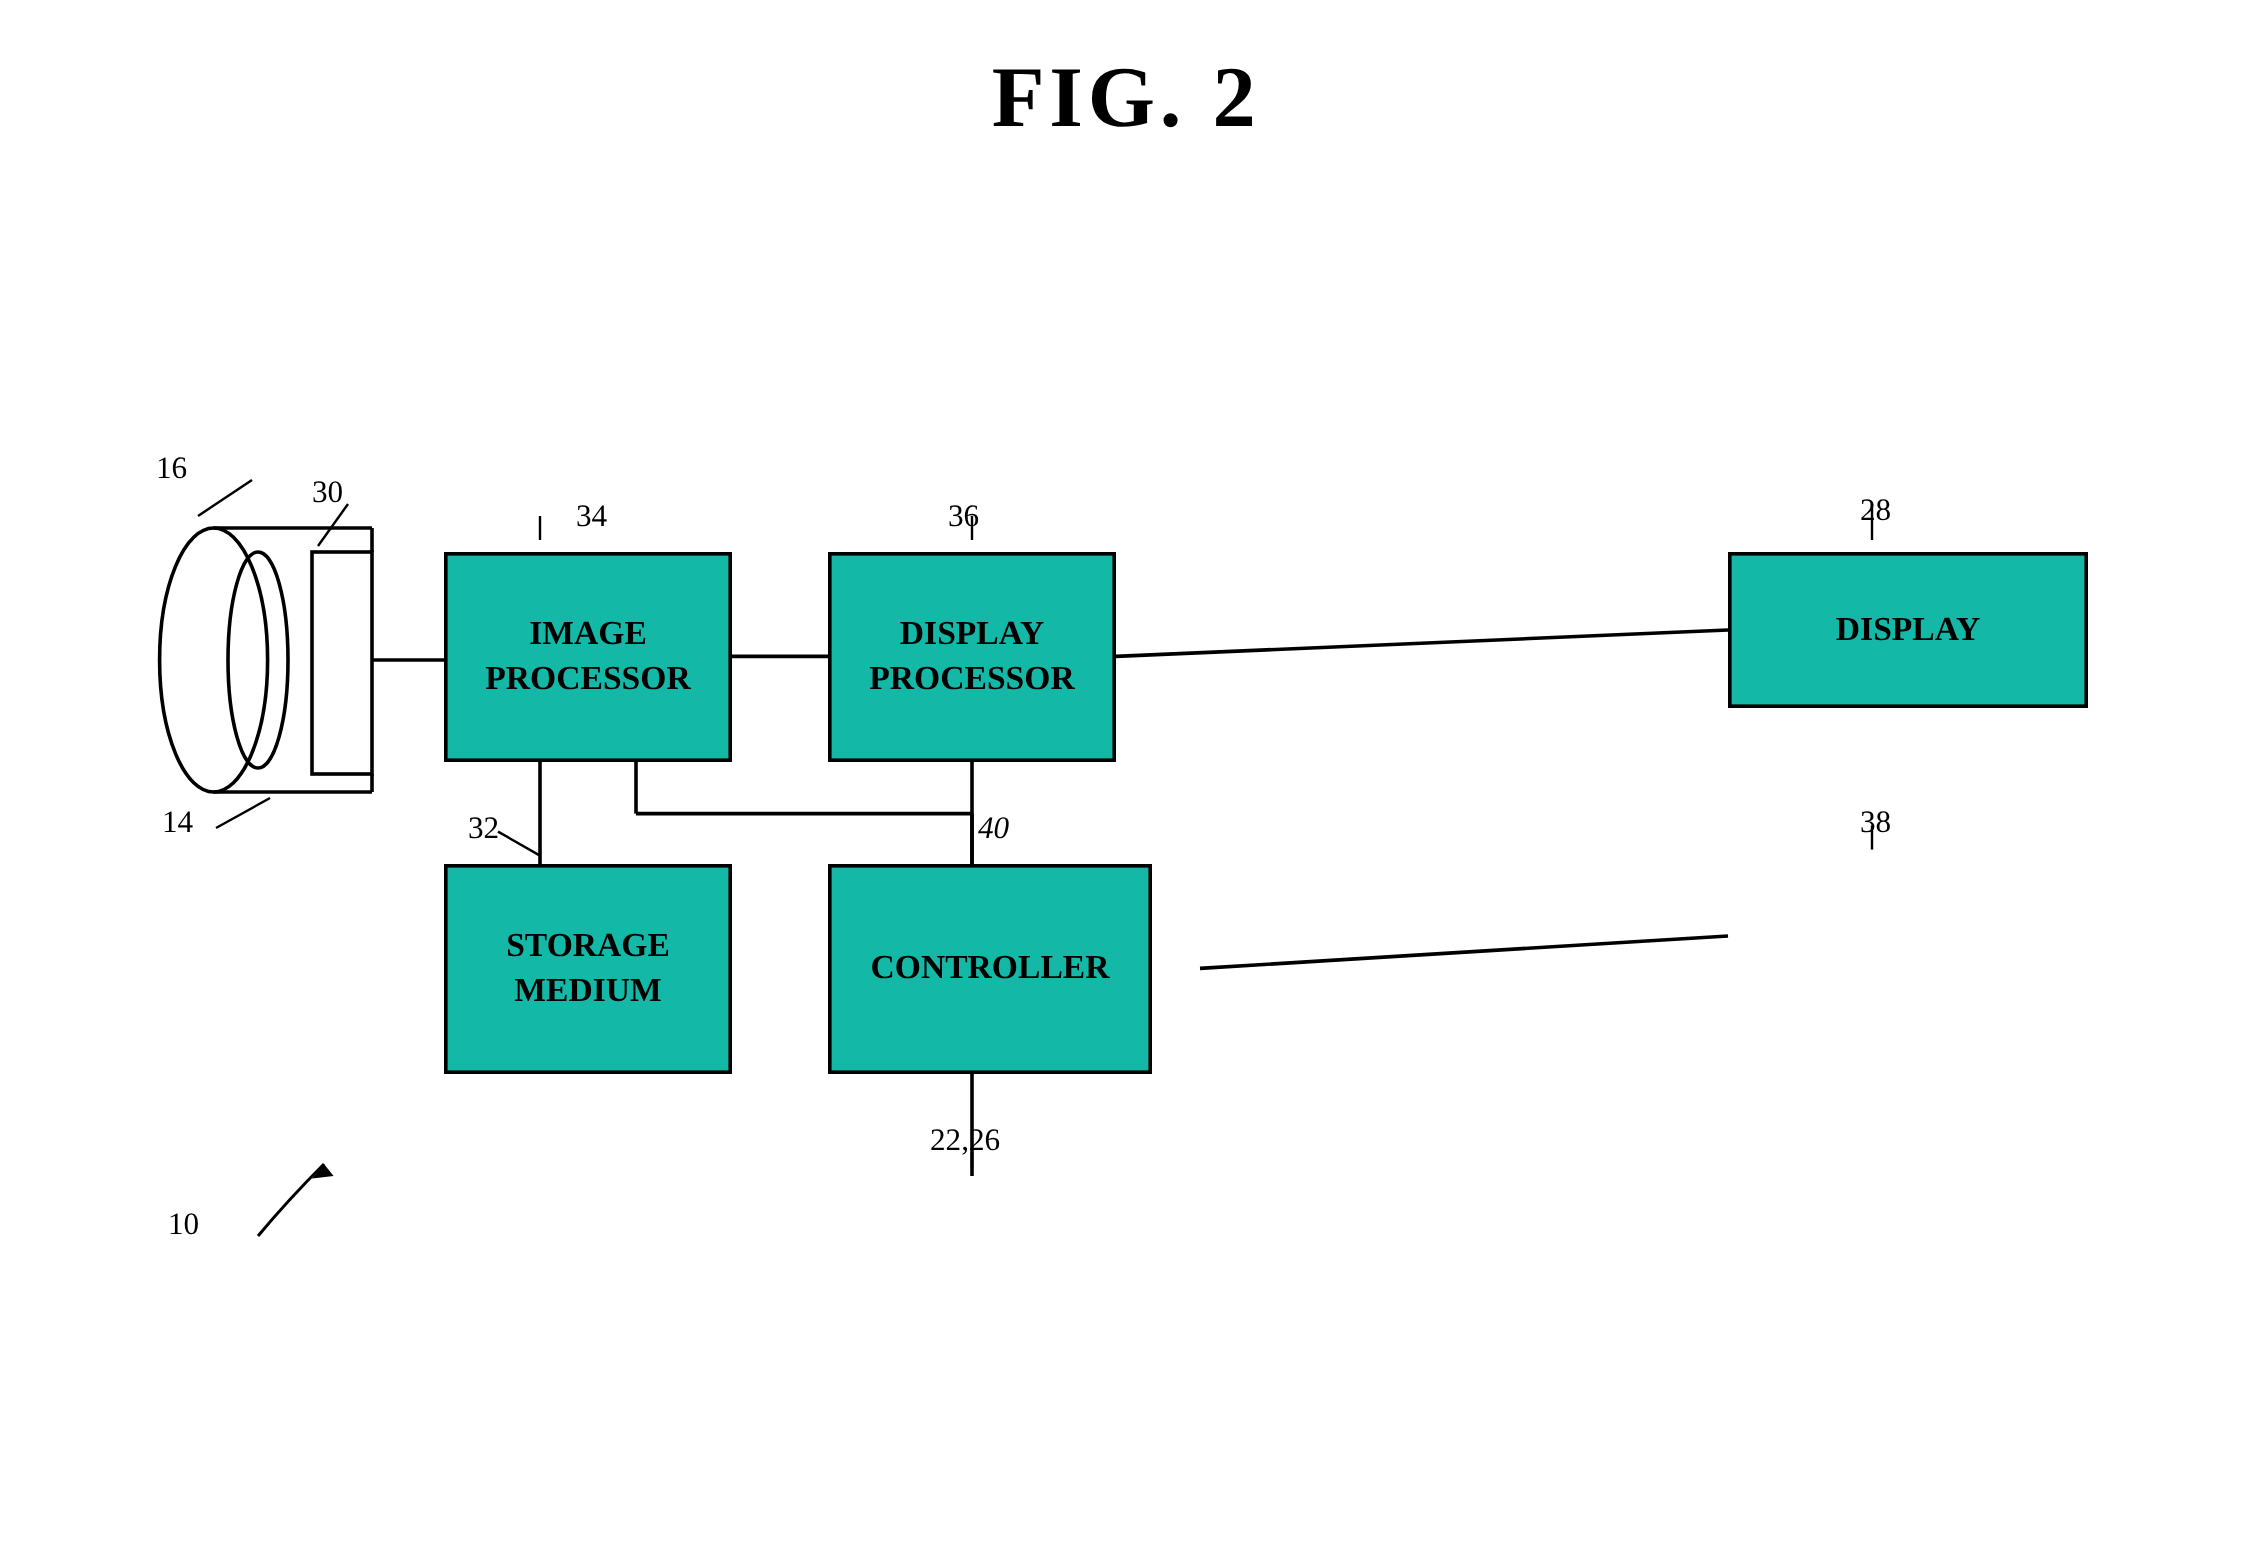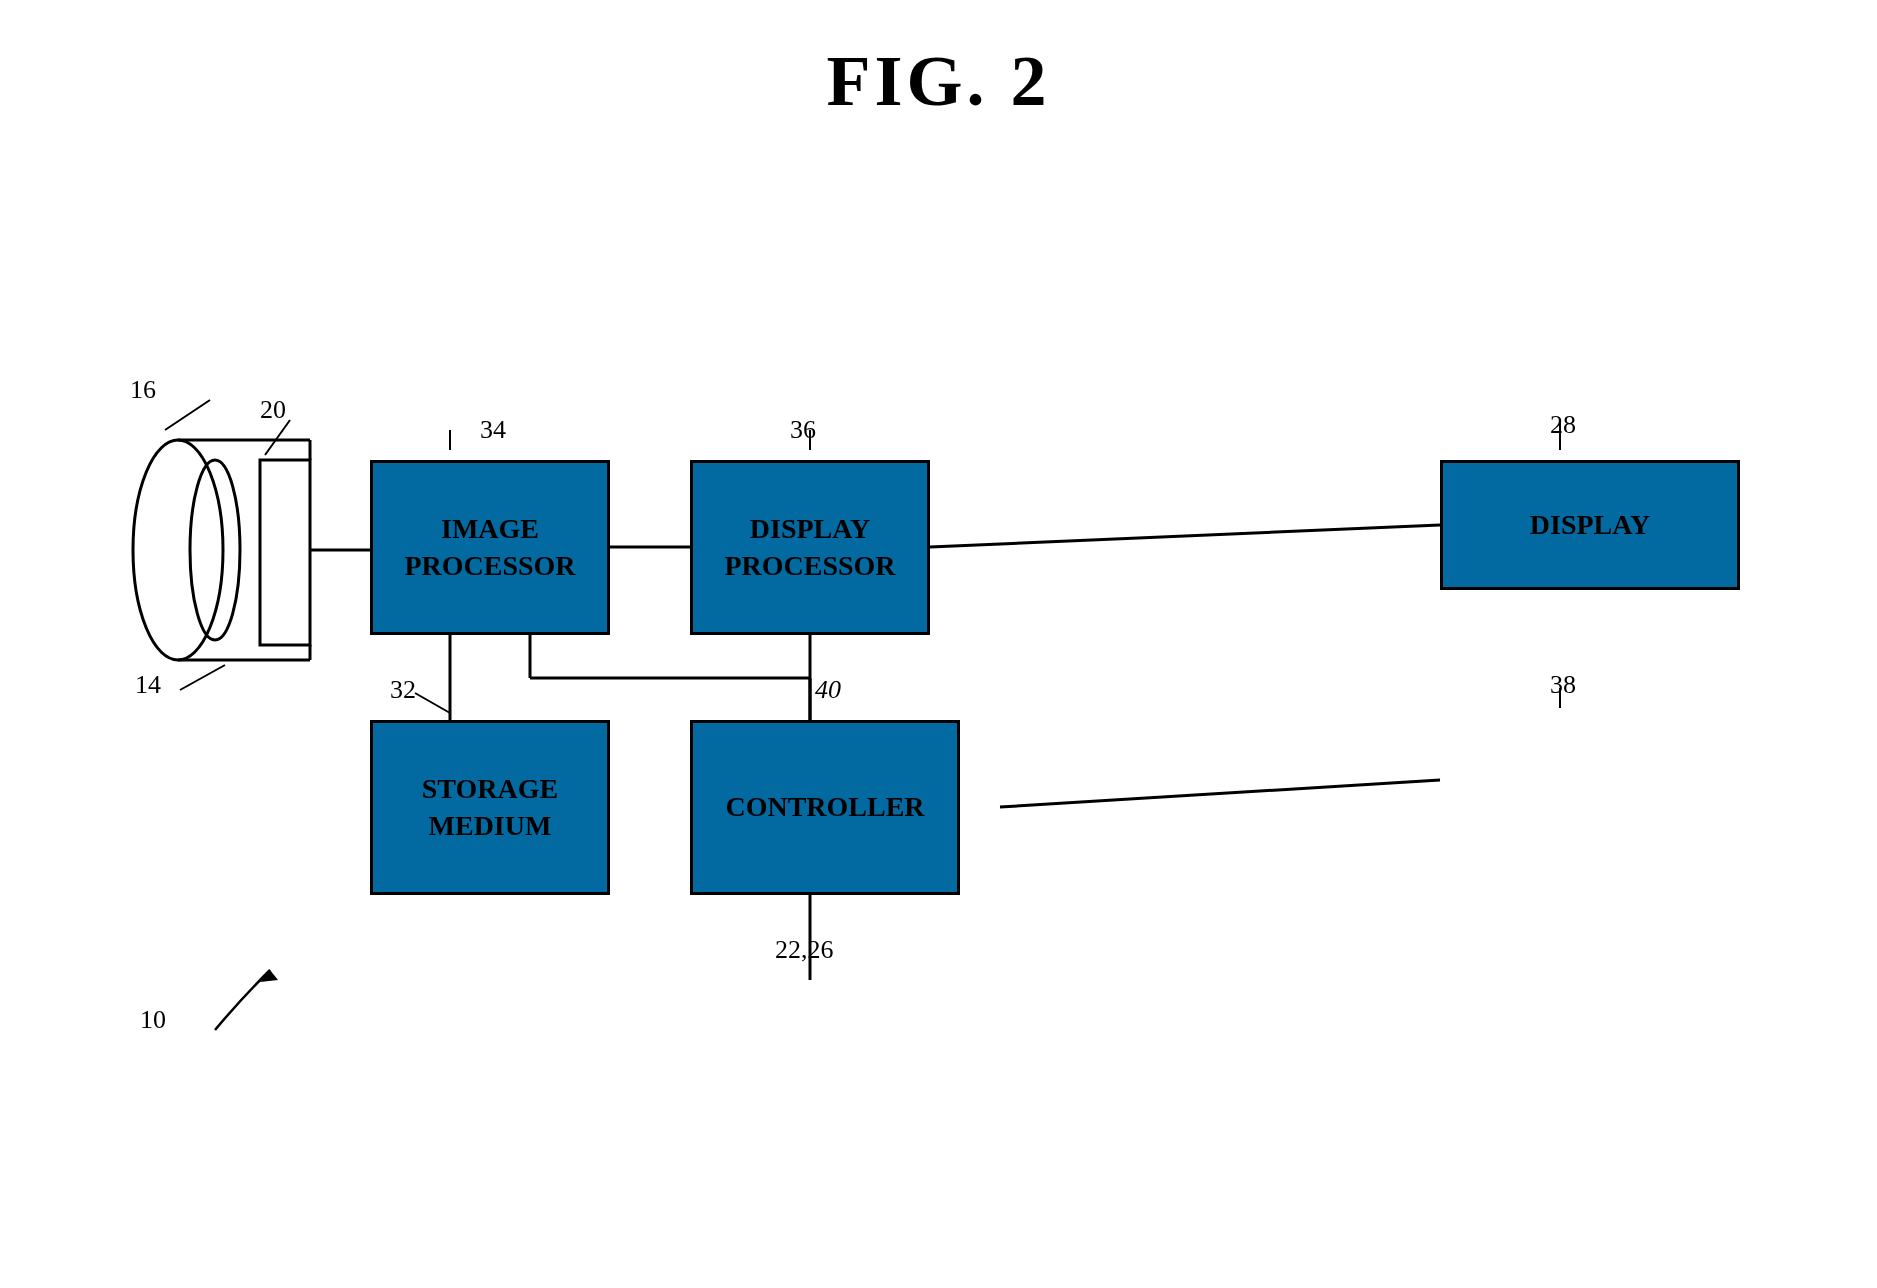--- a/index.html
+++ b/index.html
@@ -32,21 +32,21 @@
     .box {
       position: absolute;
       border: 3px solid #000;
       display: flex;
       align-items: center;
       justify-content: center;
       text-align: center;
       font-size: 28px;
       font-weight: bold;
       line-height: 1.3;
-      background: #0369a1;
+      background: #14b8a6;
     }
 
     
     .ref-label {
       position: absolute;
       font-size: 26px;
       font-weight: normal;
     }
 
     
@@ -150,17 +150,17 @@
   <div class="box" style="left:630px; top:560px; width:270px; height:175px;">
     <span>CONTROLLER</span>
   </div>
   <span class="ref-label" style="left:755px; top:515px;font-style:italic;">40</span>
 
   <span class="ref-label" style="left:1490px; top:510px;">38</span>
 
   <span class="ref-label" style="left:715px; top:775px;">22,26</span>
 
   <span class="ref-label" style="left:70px; top:215px;">16</span>
-  <span class="ref-label" style="left:200px; top:235px;">20</span>
+  <span class="ref-label" style="left:200px; top:235px;">30</span>
   <span class="ref-label" style="left:75px; top:510px;font-family:Liberation Serif, serif;">14</span>
   <span class="ref-label" style="left:80px; top:845px;">10</span>
 
 </div>
 
 </body></html>

